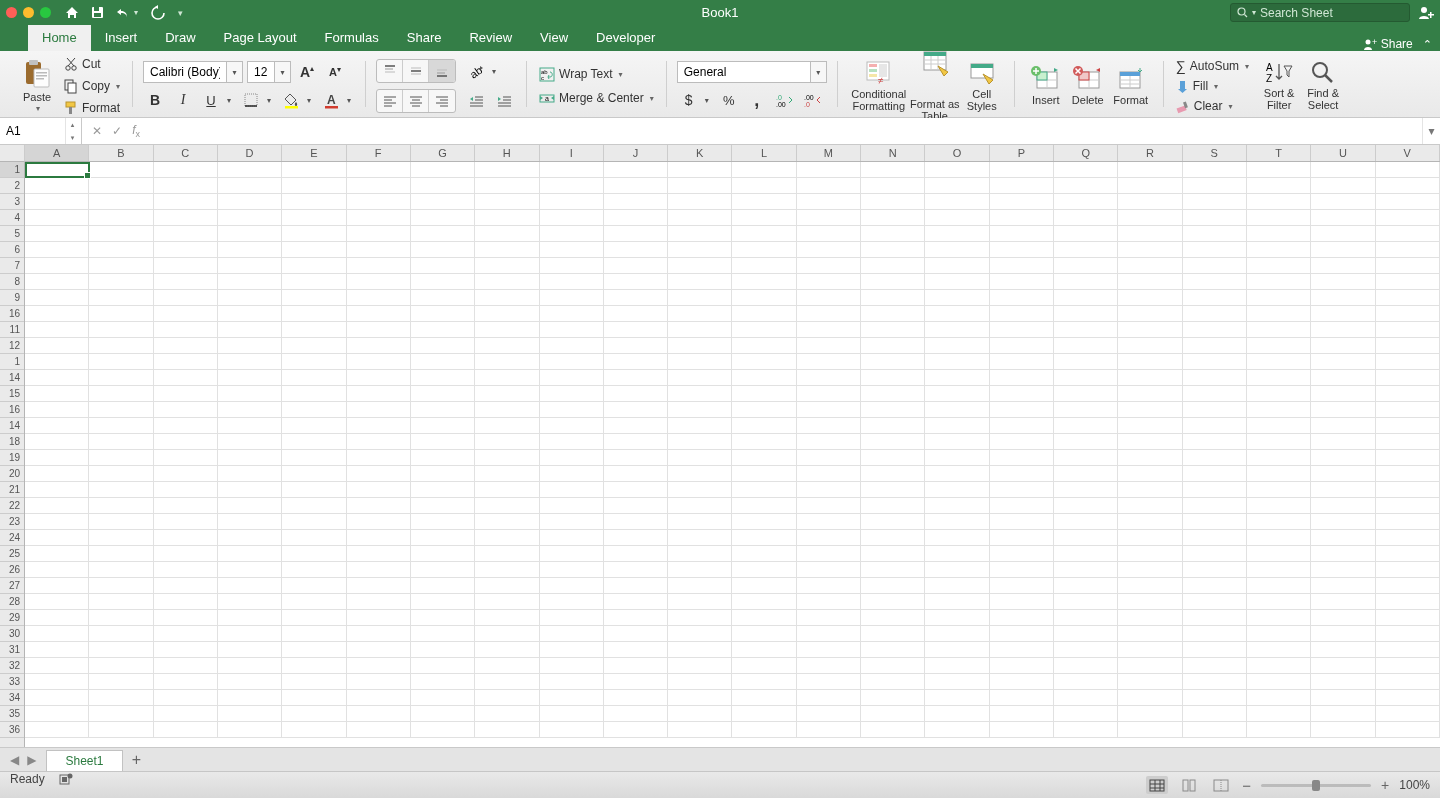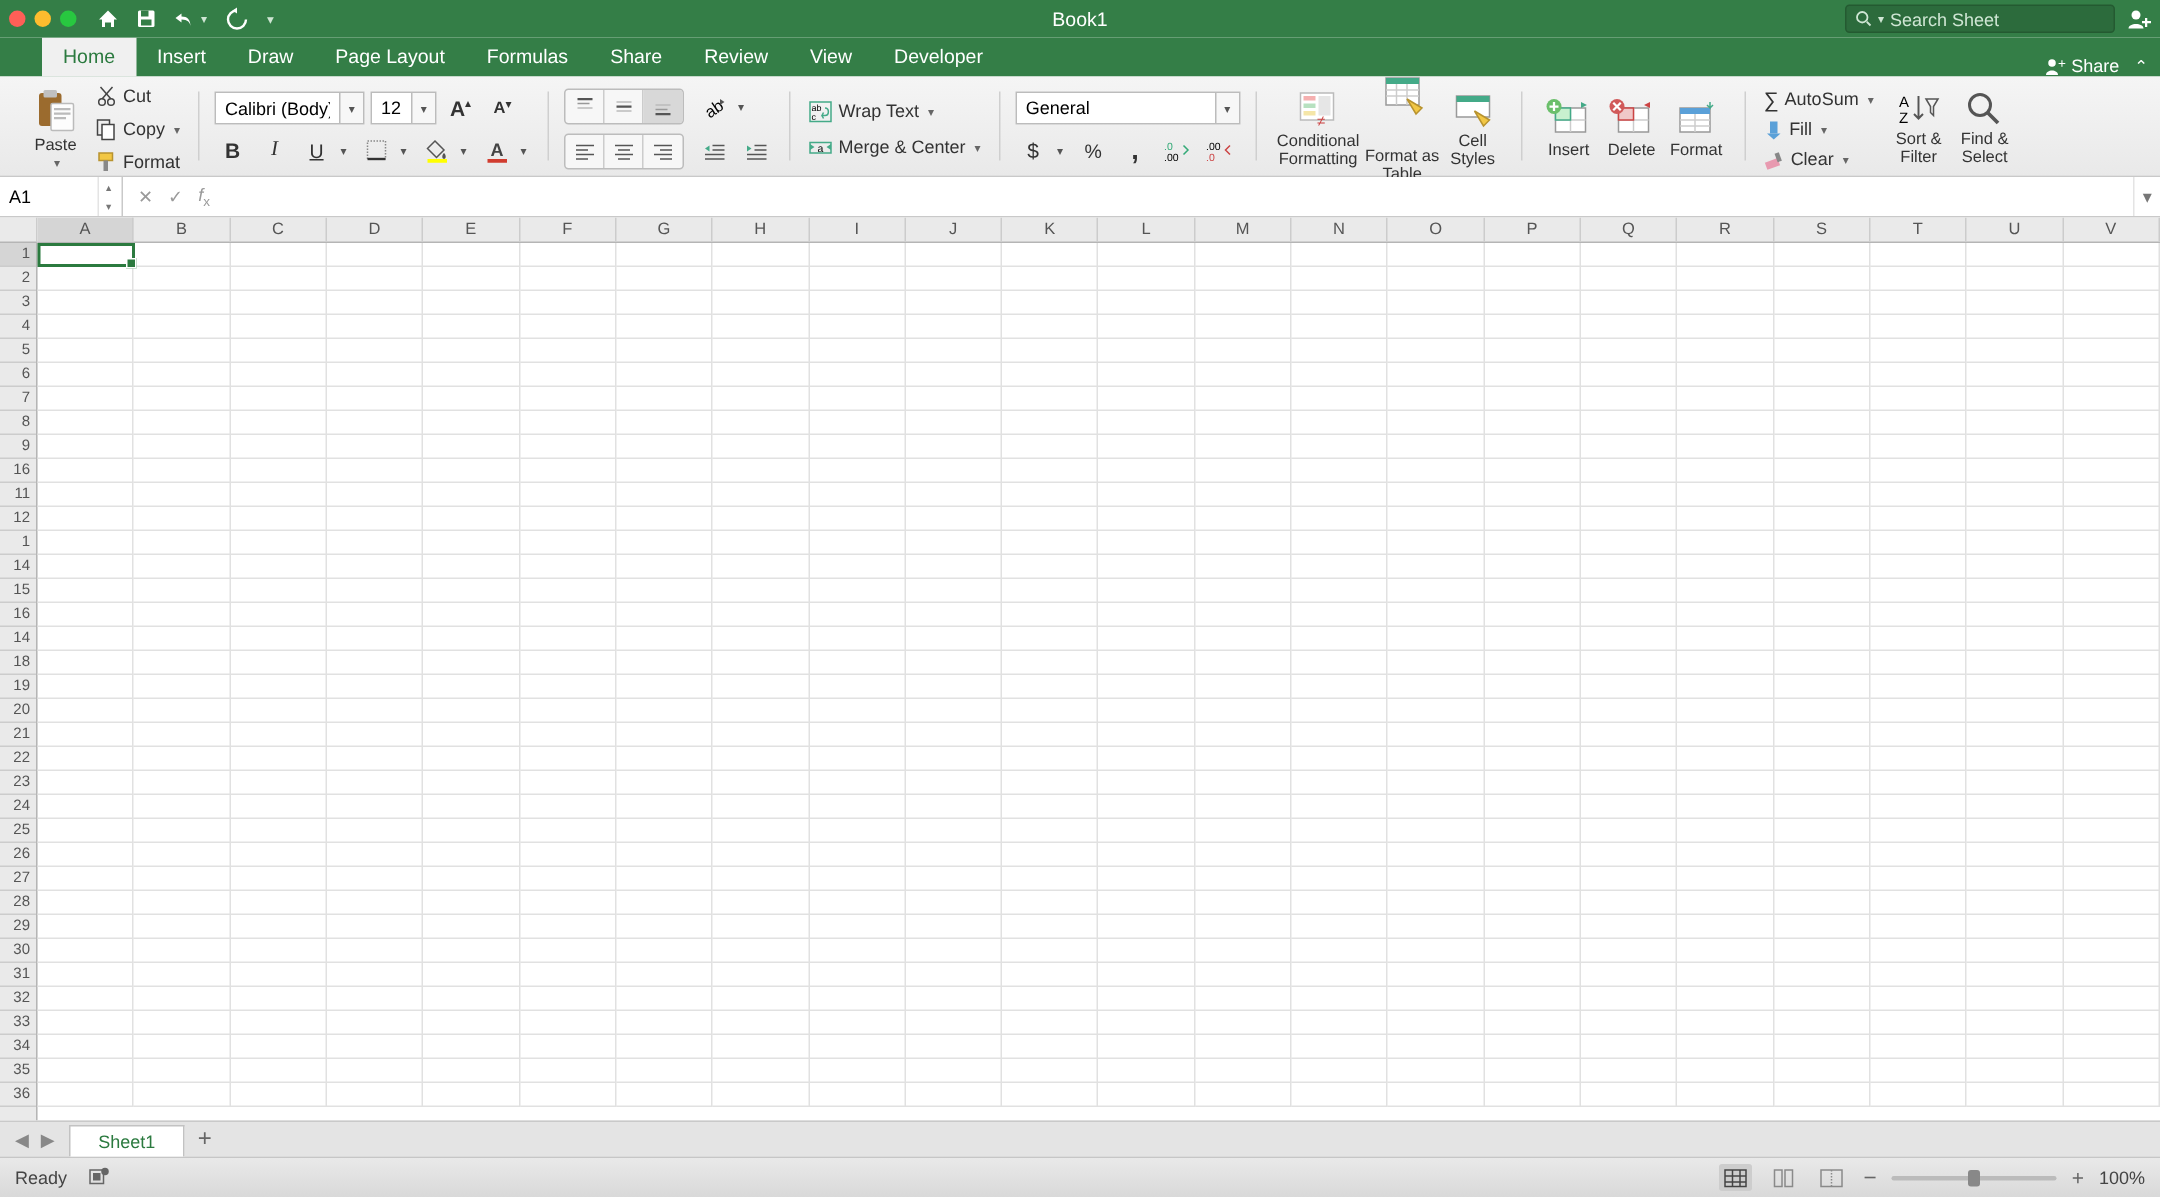--- a/index.html
+++ b/index.html
@@ -73,21 +73,21 @@
   .selection::after { content:""; position:absolute; right:-3px; bottom:-3px; width:5px; height:5px; background:#2b7a3f; border:1px solid #fff;}
   .col-h.sel, .row-h.sel { background:#d5d5d5; }
 
   
   .sheet-tabs { height:24px; background:#e4e4e4; border-top:1px solid #c9c9c9; display:flex; align-items:center;}
   .st-nav { display:flex; align-items:center; gap:8px; padding:0 10px; color:#888;}
   .st-tab { background:#fff; border:1px solid #c2c2c2; border-bottom:0; padding:3px 18px; font-size:12px; position:relative; top:1px; color:#2b7a3f;}
   .st-add { width:28px; display:flex; align-items:center; justify-content:center; color:#666; font-size:16px; }
 
   
-  .status-bar { height:27px; background:linear-gradient(#e9e9e9,#d9d9d9); border-top:1px solid #c6c6c6; display:flex; align-items:center; padding:0 10px; font-size:12px; color:#444; gap:14px;}
+  .status-bar { height:27px; background:linear-gradient(#e9e9e9,#d9d9d9); border-top:1px solid #c6c6c6; display:flex; padding:0 10px; font-size:12px; color:#444; gap:14px;}
   .status-bar .right { margin-left:auto; display:flex; align-items:center; gap:10px;}
   .view-btn { width:22px; height:18px; display:flex; align-items:center; justify-content:center; opacity:.7;}
   .view-btn.active { opacity:1; background:#cdcdcd; border-radius:2px; }
   .zoom-slider { width:110px; height:3px; background:#bbb; position:relative; border-radius:2px;}
   .zoom-slider .thumb { position:absolute; left:50%; top:-4px; width:8px; height:11px; background:#888; border-radius:2px; transform:translateX(-50%);}
 
   svg { overflow: visible; }
 </style>
 </head>
 <body>

